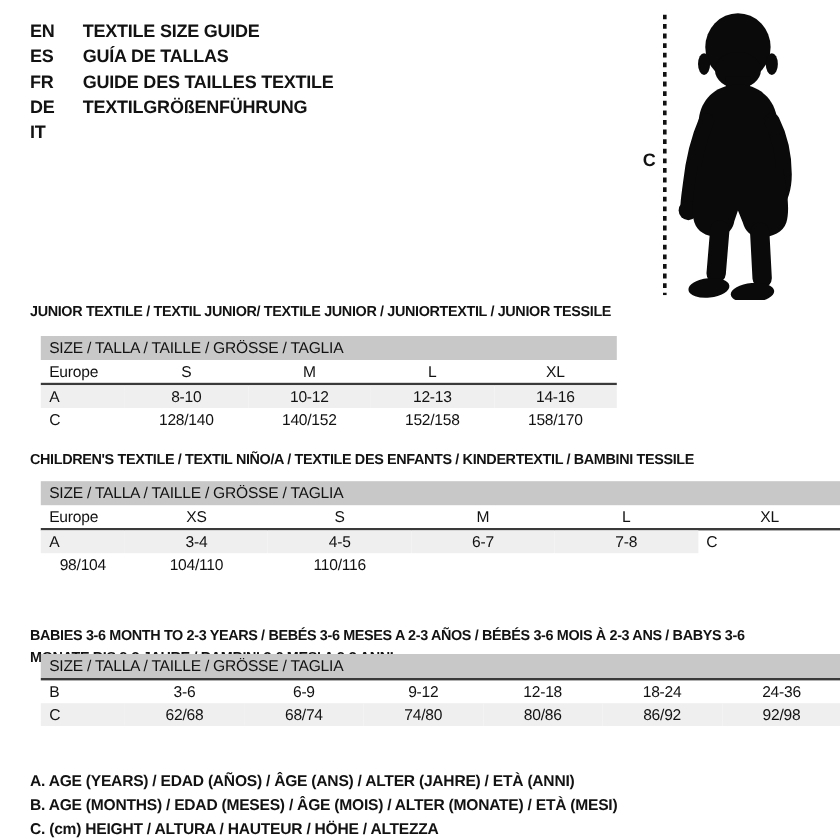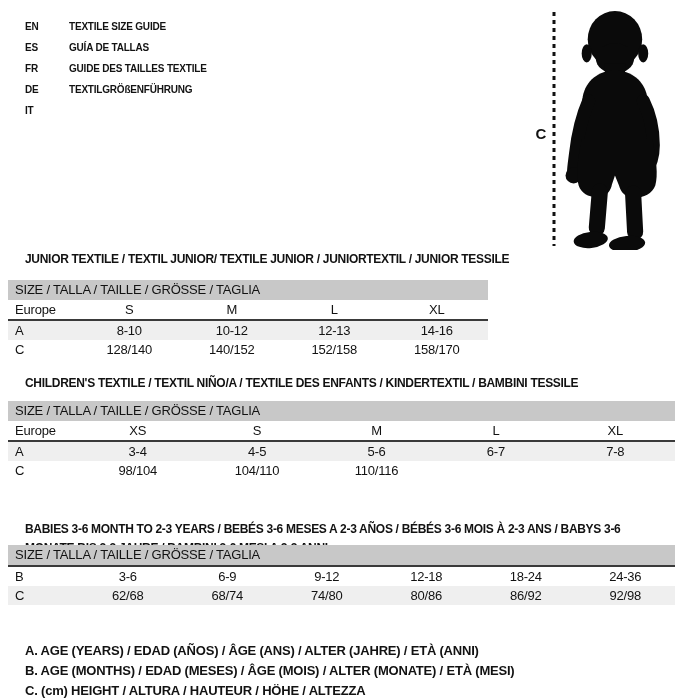--- a/index.html
+++ b/index.html
@@ -3,34 +3,34 @@
 <meta charset="utf-8">
 <style>
   :root{
     --bar:#c8c8c8; --alt:#efefef; --div:#3a3a3a; --txt:#121212; --sil:#0a0a0a;
   }
   html,body{margin:0;padding:0;}
   .page{position:relative;width:700px;height:700px;background:#ffffff;overflow:hidden;
         font-family:"Liberation Sans",sans-serif;color:var(--txt);}
   
   .langs{position:absolute;left:25px;top:16px;}
-  .lang-row{display:flex;height:21px;align-items:center;font-weight:700;font-size:10px;letter-spacing:-0.2px;}
+  .lang-row{display:flex;height:21px;align-items:center;font-weight:700;font-size:15px;letter-spacing:-0.2px;}
   .lang-row .code{width:44px;}
   
   .figure{position:absolute;left:518px;top:6px;width:170px;height:248px;}
   .dash{position:absolute;left:33px;top:6px;}
   .cmark{position:absolute;left:10px;top:119px;width:26px;text-align:center;font-weight:700;font-size:15px;}
   .kid{position:absolute;left:44px;top:2px;}
   
   .section-title{position:absolute;left:25px;font-weight:700;font-size:12px;letter-spacing:-0.3px;line-height:19px;}
   #title-junior{top:250px;width:560px;}
   #title-children{top:374px;width:640px;}
   #title-babies{top:520px;width:632px;}
   
-  .size-table{position:absolute;left:8px;display:grid;font-size:13px;letter-spacing:-0.2px;}
+  .size-table{position:absolute;left:34px;display:grid;font-size:13px;letter-spacing:-0.2px;}
   #table-junior{top:280px;width:480px;}
   #table-children{top:401px;width:667px;}
   #table-babies{top:545px;width:667px;}
   .size-table .tbar{background:var(--bar);height:20px;line-height:20px;padding-left:7px;font-size:13px;}
   .size-table .tdiv{height:2px;background:var(--div);}
   .size-table .lbl{height:19px;line-height:19px;padding-left:7px;text-align:left;}
   .size-table .cell{height:19px;line-height:19px;text-align:center;}
   .size-table .shade{background:var(--alt);}
   
   .notes{position:absolute;left:25px;top:627px;margin-top:14px;}
@@ -116,21 +116,20 @@
       <div class="lbl">Europe</div>
       <div class="cell">XS</div>
       <div class="cell">S</div>
       <div class="cell">M</div>
       <div class="cell">L</div>
       <div class="cell">XL</div>
       <div class="tdiv" style="grid-column: 1 / -1;"></div>
       <div class="lbl shade">A</div>
       <div class="cell shade">3-4</div>
       <div class="cell shade">4-5</div>
-      <div class="cell shade">5-6</div>
       <div class="cell shade">6-7</div>
       <div class="cell shade">7-8</div>
       <div class="lbl">C</div>
       <div class="cell">98/104</div>
       <div class="cell">104/110</div>
       <div class="cell">110/116</div>
     </div>
 
   <div class="section-title" id="title-babies">BABIES 3-6 MONTH TO 2-3 YEARS / BEBÉS 3-6 MESES A 2-3 AÑOS / BÉBÉS 3-6 MOIS À 2-3 ANS / BABYS 3-6 MONATE BIS 2-3 JAHRE / BAMBINI 3-6 MESI A 2-3 ANNI</div>
   <div class="size-table" id="table-babies" style="grid-template-columns: 70px repeat(6, 1fr);">

